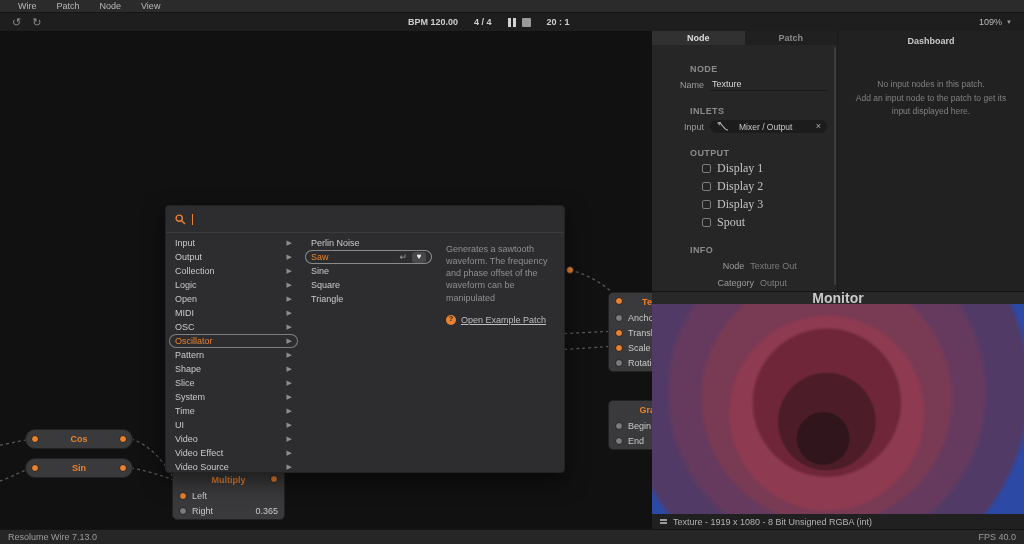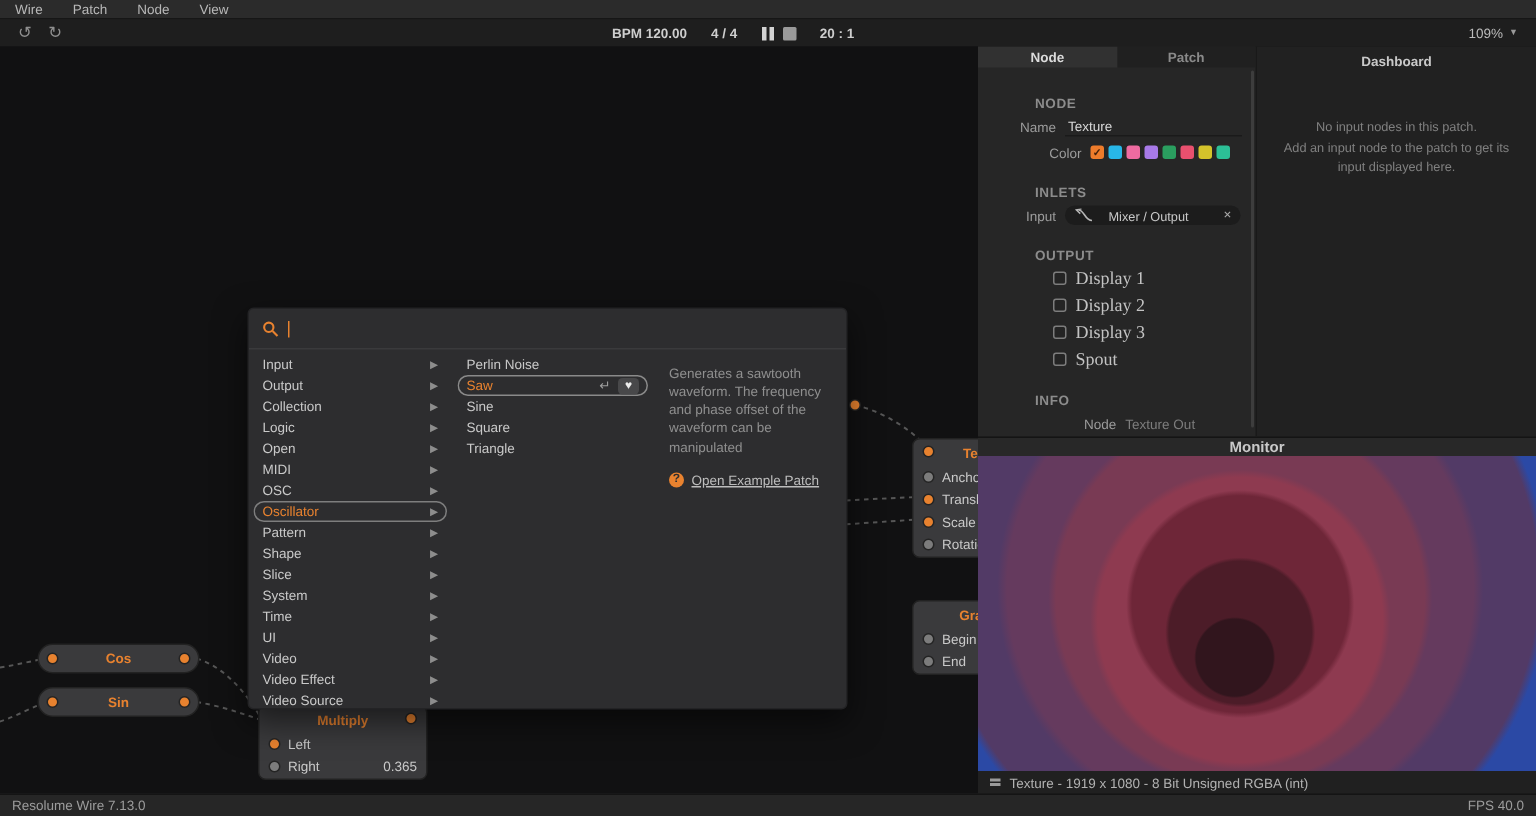--- a/index.html
+++ b/index.html
@@ -2,21 +2,21 @@
 <html><head>
 <meta charset="utf-8">
 <style>
   * { margin:0; padding:0; box-sizing:border-box; }
   html,body { width:1024px; height:544px; overflow:hidden; }
   body { font-family:"Liberation Sans", sans-serif; background:#131313; color:#ccc; }
   .app { position:absolute; inset:0; width:1024px; height:544px; }
 
   
   .menubar { position:absolute; left:0; top:0; width:1024px; height:13px; background:#2b2b2b;
-             border-bottom:1px solid #161616; display:flex; align-items:center; padding-left:0; }
+             border-bottom:1px solid #161616; display:flex; align-items:center; padding-left:8px; }
   .mitem { font-size:9px; color:#b8b8b8; padding:0 10px; }
 
   
   .toolbar { position:absolute; left:0; top:13px; width:1024px; height:18px; background:#1e1e1e; }
   .undo-redo { position:absolute; left:12px; top:0; height:18px; display:flex; gap:11px; align-items:center; }
   .ur-icon { font-size:11px; color:#8f8f8f; line-height:1; }
   .transport { position:absolute; left:388px; top:0; height:18px; display:flex; align-items:center; gap:16px;margin-left:20px; }
   .t-text { font-size:9px; font-weight:bold; color:#cecece; }
   .play-ctls { display:flex; align-items:center; gap:6px; }
   .pause-bars { display:flex; gap:2px; }
@@ -101,21 +101,21 @@
   .check-label { font-size:12px; color:#c3c3c3;font-family:Liberation Serif, serif; }
   .dim { font-size:9px; color:#7d7d7d; }
   .vscroll { position:absolute; right:1px; top:16px; bottom:6px; width:2px; background:#3d3d3d; border-radius:1px; }
 
   .dashboard { flex:1; height:260px; background:#212121; display:flex; flex-direction:column; align-items:center; }
   .dash-title { margin-top:5px; font-size:9px; font-weight:bold; color:#c9c9c9; }
   .dash-text { margin-top:32px; padding:0 12px; text-align:center; font-size:8.5px; color:#808080; line-height:1.6; }
 
   .monitor { position:absolute; left:0; top:260px; width:372px; height:238px; display:flex; flex-direction:column; }
   .mon-header { height:13px; flex:0 0 13px; background:#282828; border-top:1px solid #141414; display:flex;
-                align-items:center; justify-content:center; font-size:10px; font-weight:bold; color:#c9c9c9; }
+                align-items:center; justify-content:center; font-size:14px; font-weight:bold; color:#c9c9c9; }
   .mon-image { flex:1; background:
       radial-gradient(circle 27px at 46% 64%, #31151d 0 95%, transparent 100%),
       radial-gradient(circle 50px at 47% 56%, #4c1c28 0 95%, transparent 100%),
       radial-gradient(circle 76px at 47% 47%, #6e2638 0 95%, transparent 100%),
       radial-gradient(circle 100px at 47% 52%, #8e3a50 0 95%, transparent 100%),
       radial-gradient(circle 128px at 47% 45%, #793a54 0 96%, transparent 100%),
       radial-gradient(circle 162px at 47% 42%, #653a5e 0 96%, transparent 100%),
       radial-gradient(circle 205px at 47% 40%, #523a66 0 97%, transparent 100%),
       #2b49a5; }
   .mon-status { height:15px; flex:0 0 15px; background:#202020; display:flex; align-items:center; gap:6px;
@@ -387,41 +387,20 @@
           <div class="tabbar">
             <div class="tab active">Node</div>
             <div class="tab inactive">Patch</div>
           </div>
 
           <div class="sec-header first">NODE</div>
           <div class="f-row">
             <span class="f-label">Name</span>
             <span class="name-input">Texture</span>
           </div>
-          <div class="f-row">
-            <span class="f-label">Color</span>
-            <span class="swatches">
-
-                <span class="swatch selected" style="background: rgb(238, 124, 43);"></span>
-
-                <span class="swatch" style="background: rgb(40, 183, 232);"></span>
-
-                <span class="swatch" style="background: rgb(238, 107, 160);"></span>
-
-                <span class="swatch" style="background: rgb(168, 122, 232);"></span>
-
-                <span class="swatch" style="background: rgb(42, 158, 95);"></span>
-
-                <span class="swatch" style="background: rgb(232, 80, 110);"></span>
-
-                <span class="swatch" style="background: rgb(212, 195, 43);"></span>
-
-                <span class="swatch" style="background: rgb(44, 191, 150);"></span>
-              </span>
-          </div>
 
           <div class="sec-header">INLETS</div>
           <div class="f-row">
             <span class="f-label">Input</span>
             <span class="pill">
               <svg width="13" height="9" viewBox="0 0 13 9">
                 <path d="M12 8 C 7 8, 7 1, 3 1" fill="none" stroke="#b5b5b5" stroke-width="1.1"></path>
                 <path d="M5 0.2 L1.6 1 L4.2 3.4" fill="none" stroke="#b5b5b5" stroke-width="1"></path>
               </svg>
               <span>Mixer / Output</span>

